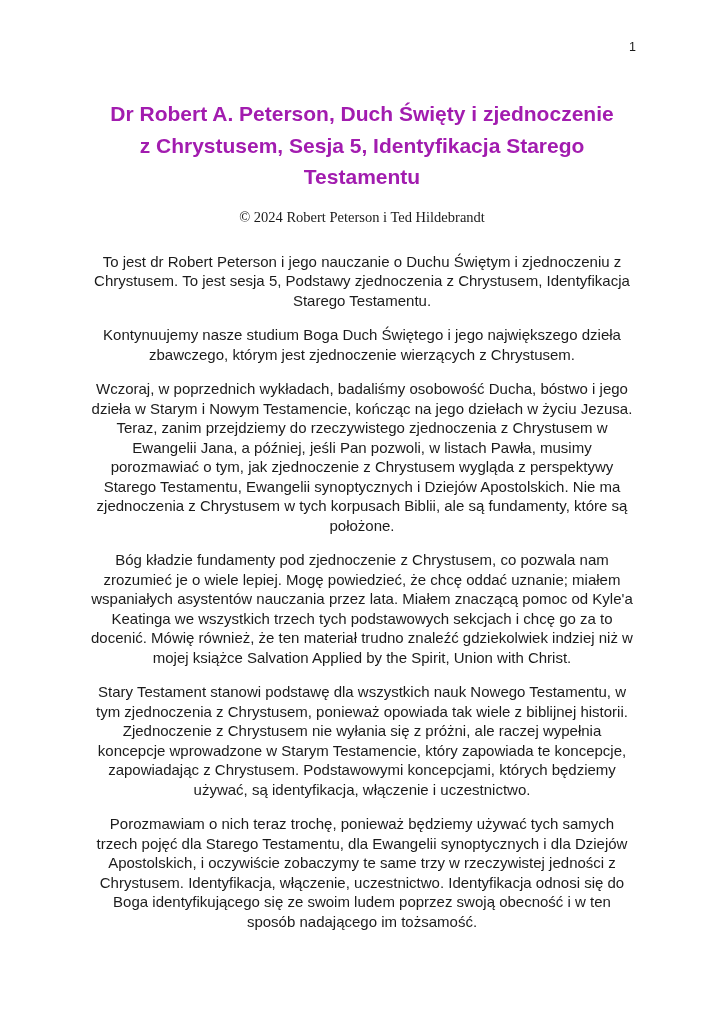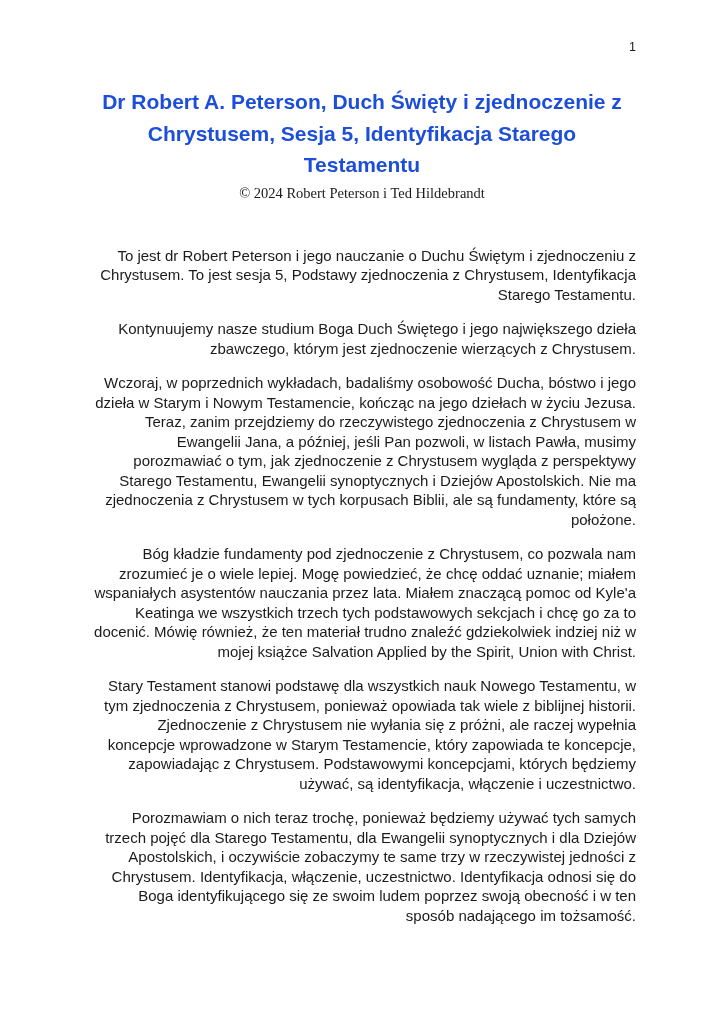--- a/index.html
+++ b/index.html
@@ -21,40 +21,40 @@
     position: absolute;
     top: 40px;
     right: 88px;
     font-size: 12.5px;
     color: #1a1a1a;
   }
   .content {
     padding: 82px 88px 0 88px;
   }
   h1.doc-title {
-    margin: 4px;
+    margin: 16px;
     font-size: 21px;
     font-weight: 700;
     line-height: 1.5;
     text-align: center;
-    color: #1d4ed8;
+    color: #a21caf;
     letter-spacing: 0;
   }
   .copyright {
     font-family: "Liberation Serif", serif;
     font-size: 14.5px;
     text-align: center;
-    margin: 3px 0 44px 0;
+    margin: 3px 0 26px 0;
     color: #1a1a1a;
   }
   .body-text p {
     margin: 0 0 15px 0;
     font-size: 15px;
     line-height: 1.3;
-    text-align: right;
+    text-align: center;
     color: #1b1b1b;
   }
 </style>
 </head>
 <body>
 
 <div class="page">
 
   <div class="page-number">1</div>
 

